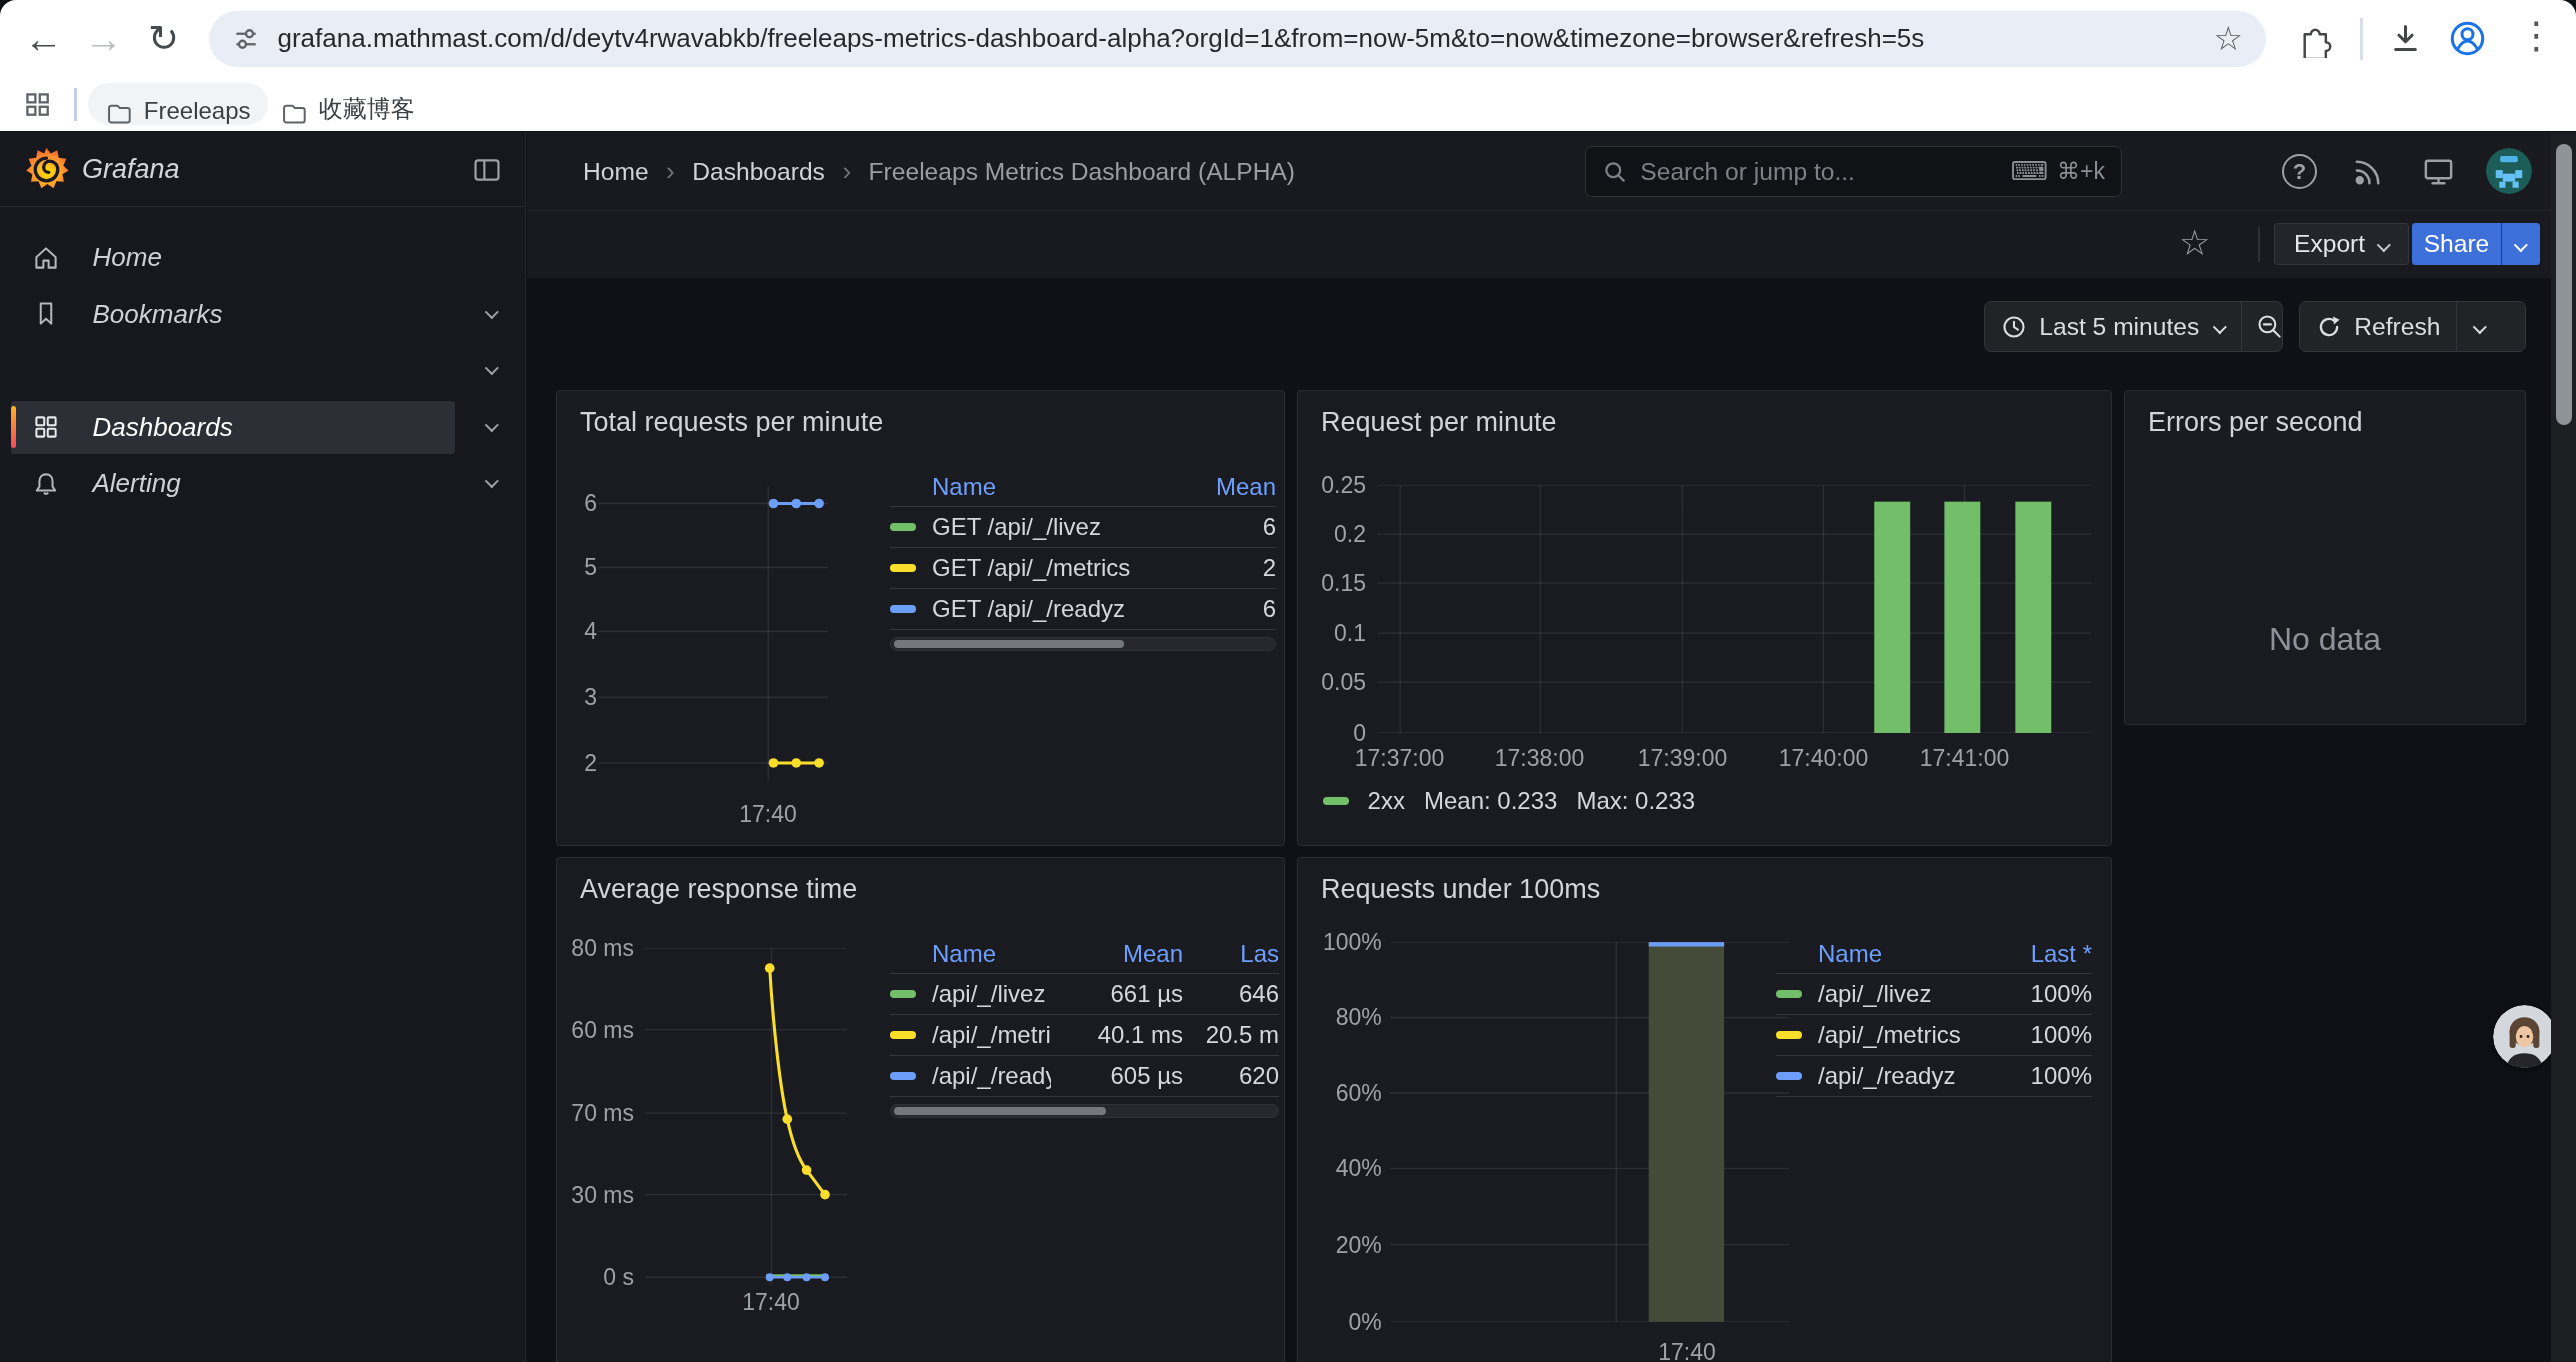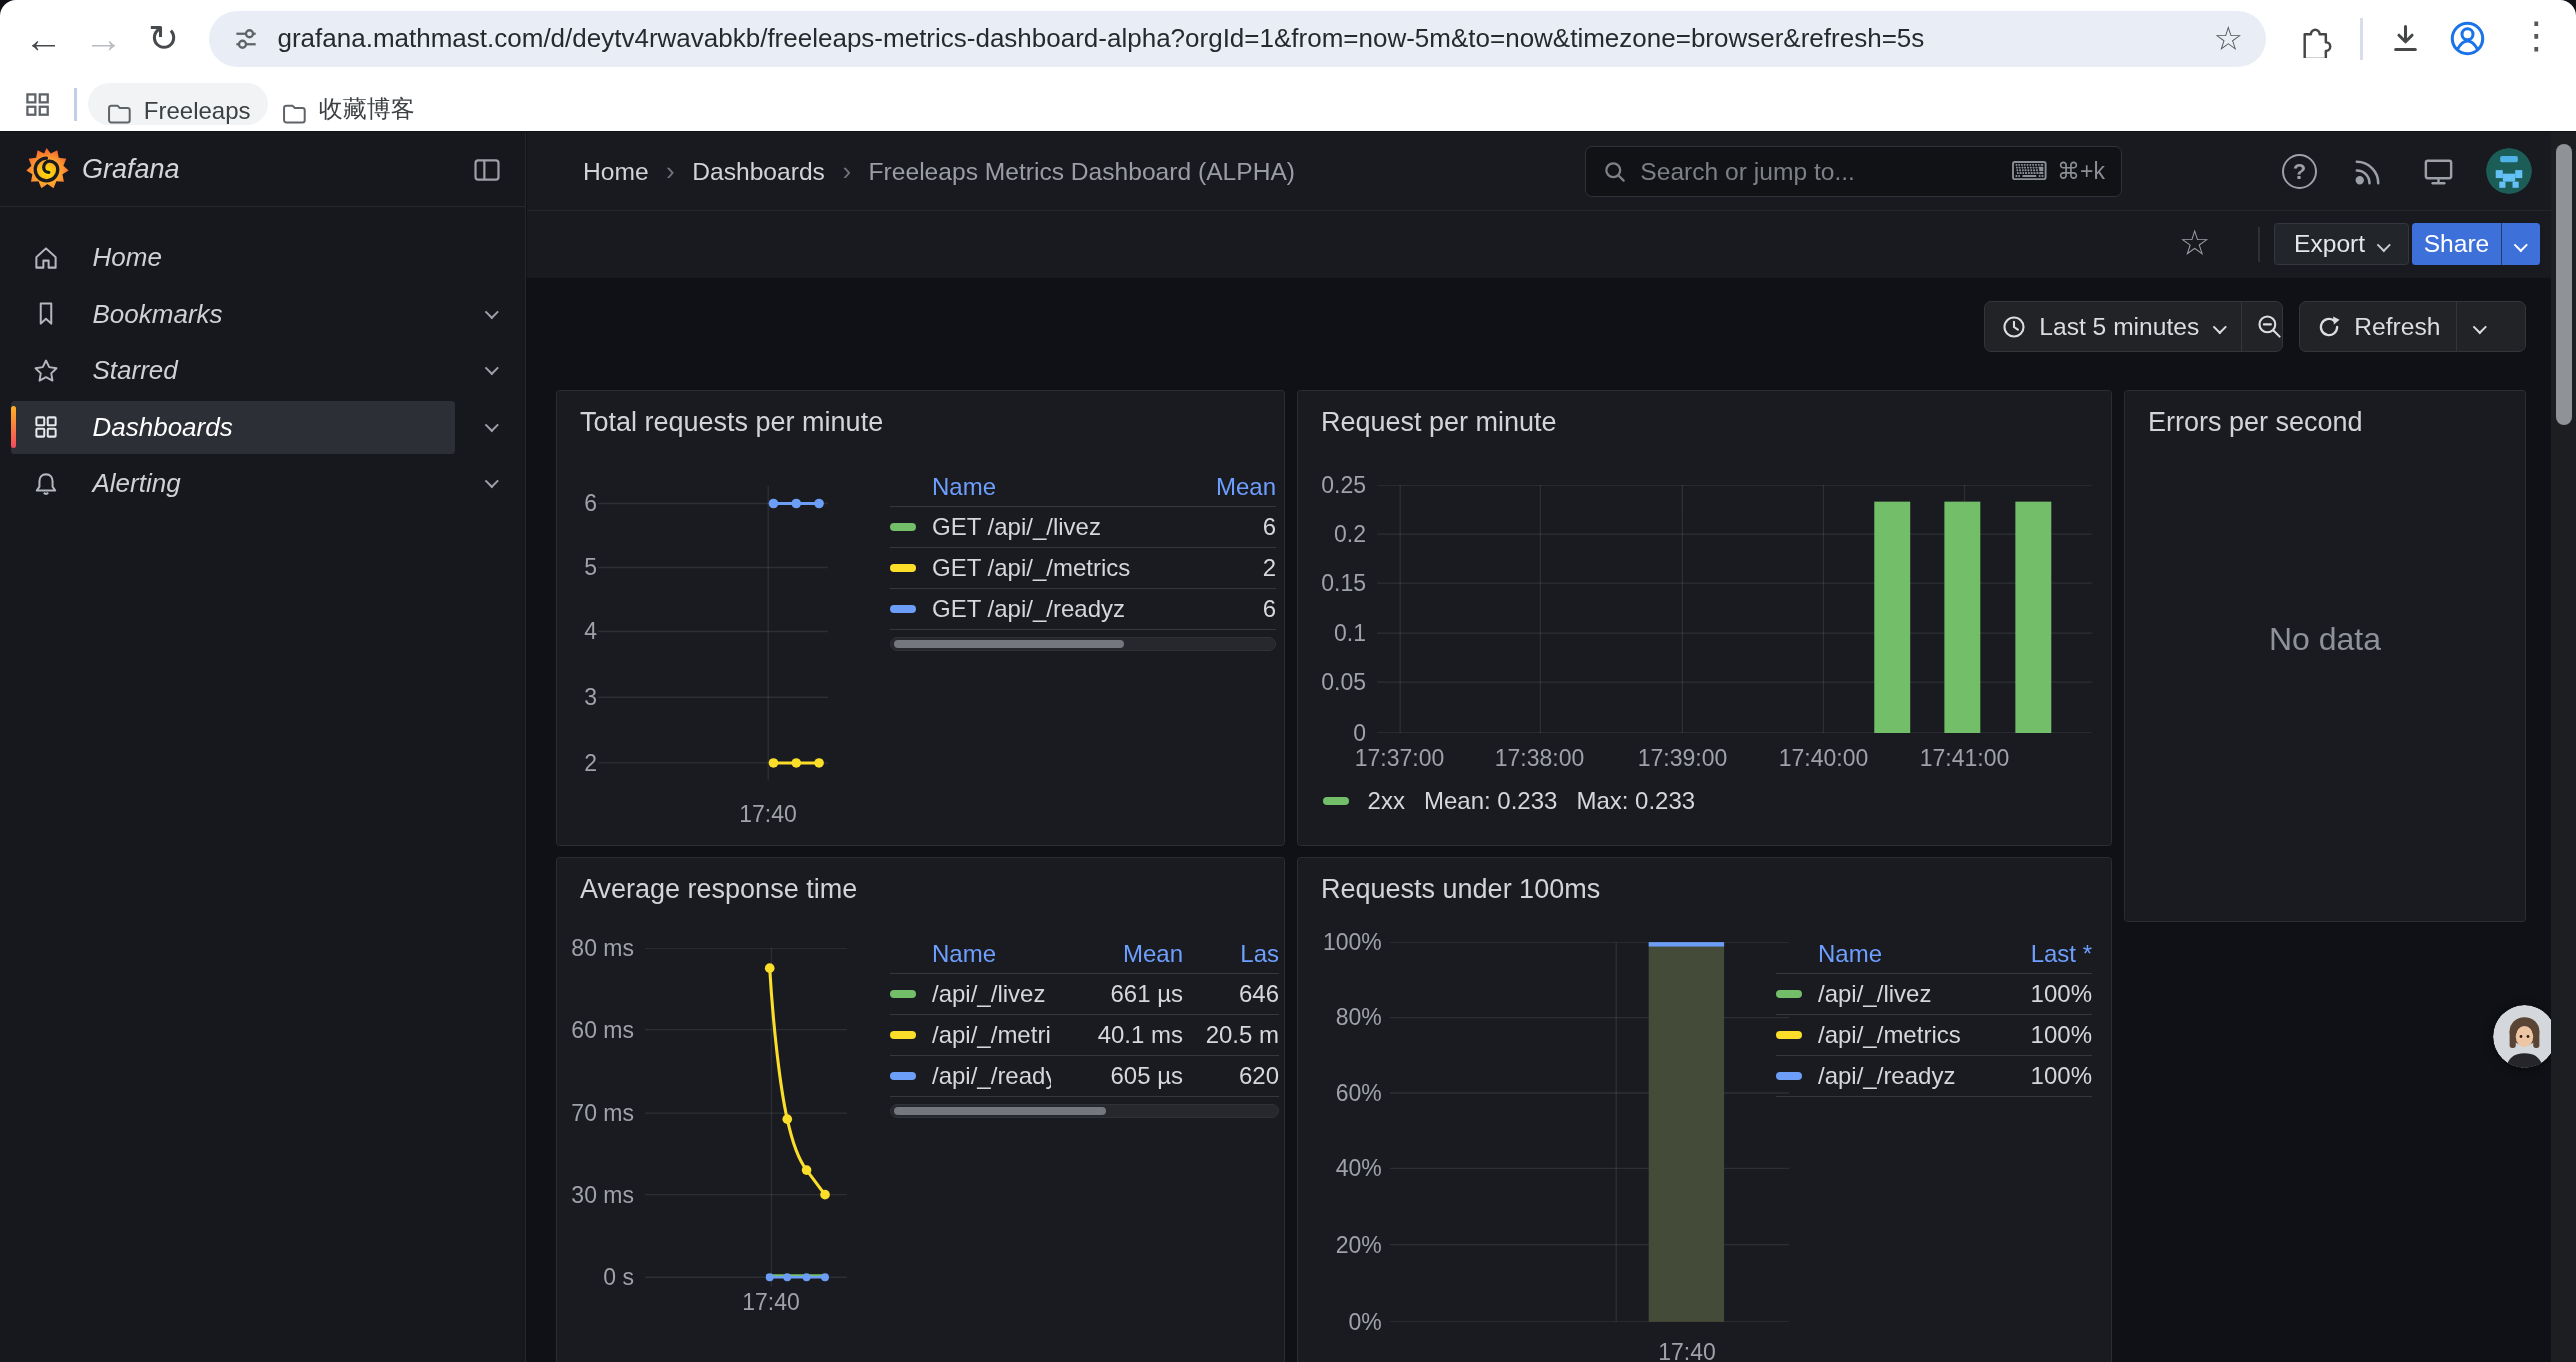--- a/index.html
+++ b/index.html
@@ -197,26 +197,20 @@
         <div class="srow">
           <div class="slink">
             <svg class="sicon" viewBox="0 0 32 32">
               <path d="M10 4 H22 V27 L16 21.5 L10 27 Z" fill="none" stroke="#b4b7bd" stroke-width="2.3" stroke-linejoin="round"></path>
             </svg>
             <span class="slabel">Bookmarks</span>
           </div>
           <span class="chev schev"></span>
         </div>
         <div class="srow">
-          <div class="slink">
-            <svg class="sicon" viewBox="0 0 32 32">
-              <path d="M16 4 L19.7 11.6 L28 12.8 L22 18.7 L23.4 27 L16 23 L8.6 27 L10 18.7 L4 12.8 L12.3 11.6 Z" fill="none" stroke="#b4b7bd" stroke-width="2.2" stroke-linejoin="round"></path>
-            </svg>
-            <span class="slabel">Starred</span>
-          </div>
           <span class="chev schev"></span>
         </div>
         <div class="srow active">
           <div class="slink">
             <span class="abar"></span>
             <svg class="sicon" viewBox="0 0 32 32">
               <g fill="none" stroke="#e8e9ec" stroke-width="2.3">
                 <rect x="5" y="5" width="9" height="9" rx="1"></rect>
                   <rect x="18" y="5" width="9" height="9" rx="1"></rect>
                 <rect x="5" y="18" width="9" height="9" rx="1"></rect>
@@ -435,21 +429,21 @@
           <div class="xt" style="left:451px;top:354px;width:149px;">17:40:00</div>
           <div class="xt" style="left:592px;top:354px;width:149px;">17:41:00</div>
           <div class="p2legend">
             <span class="pill c-green" style="margin:0;"></span>
             <span>2xx</span>
             <span>Mean: 0.233</span>
             <span>Max: 0.233</span>
           </div>
         </div>
 
-        <div class="panel" style="left:1597px;top:112px;width:402px;height:532px;">
+        <div class="panel" style="left:1597px;top:112px;width:402px;height:335px;">
           <div class="ptitle">Errors per second</div>
           <div class="nodata">No data</div>
         </div>
 
         <div class="panel" style="left:29px;top:579px;width:729px;height:526px;">
           <div class="ptitle">Average response time</div>
           <div class="yt" style="left:7px;top:77px;width:70px;">80 ms</div>
           <div class="yt" style="left:7px;top:159px;width:70px;">60 ms</div>
           <div class="yt" style="left:7px;top:242px;width:70px;">70 ms</div>
           <div class="yt" style="left:7px;top:324px;width:70px;">30 ms</div>

